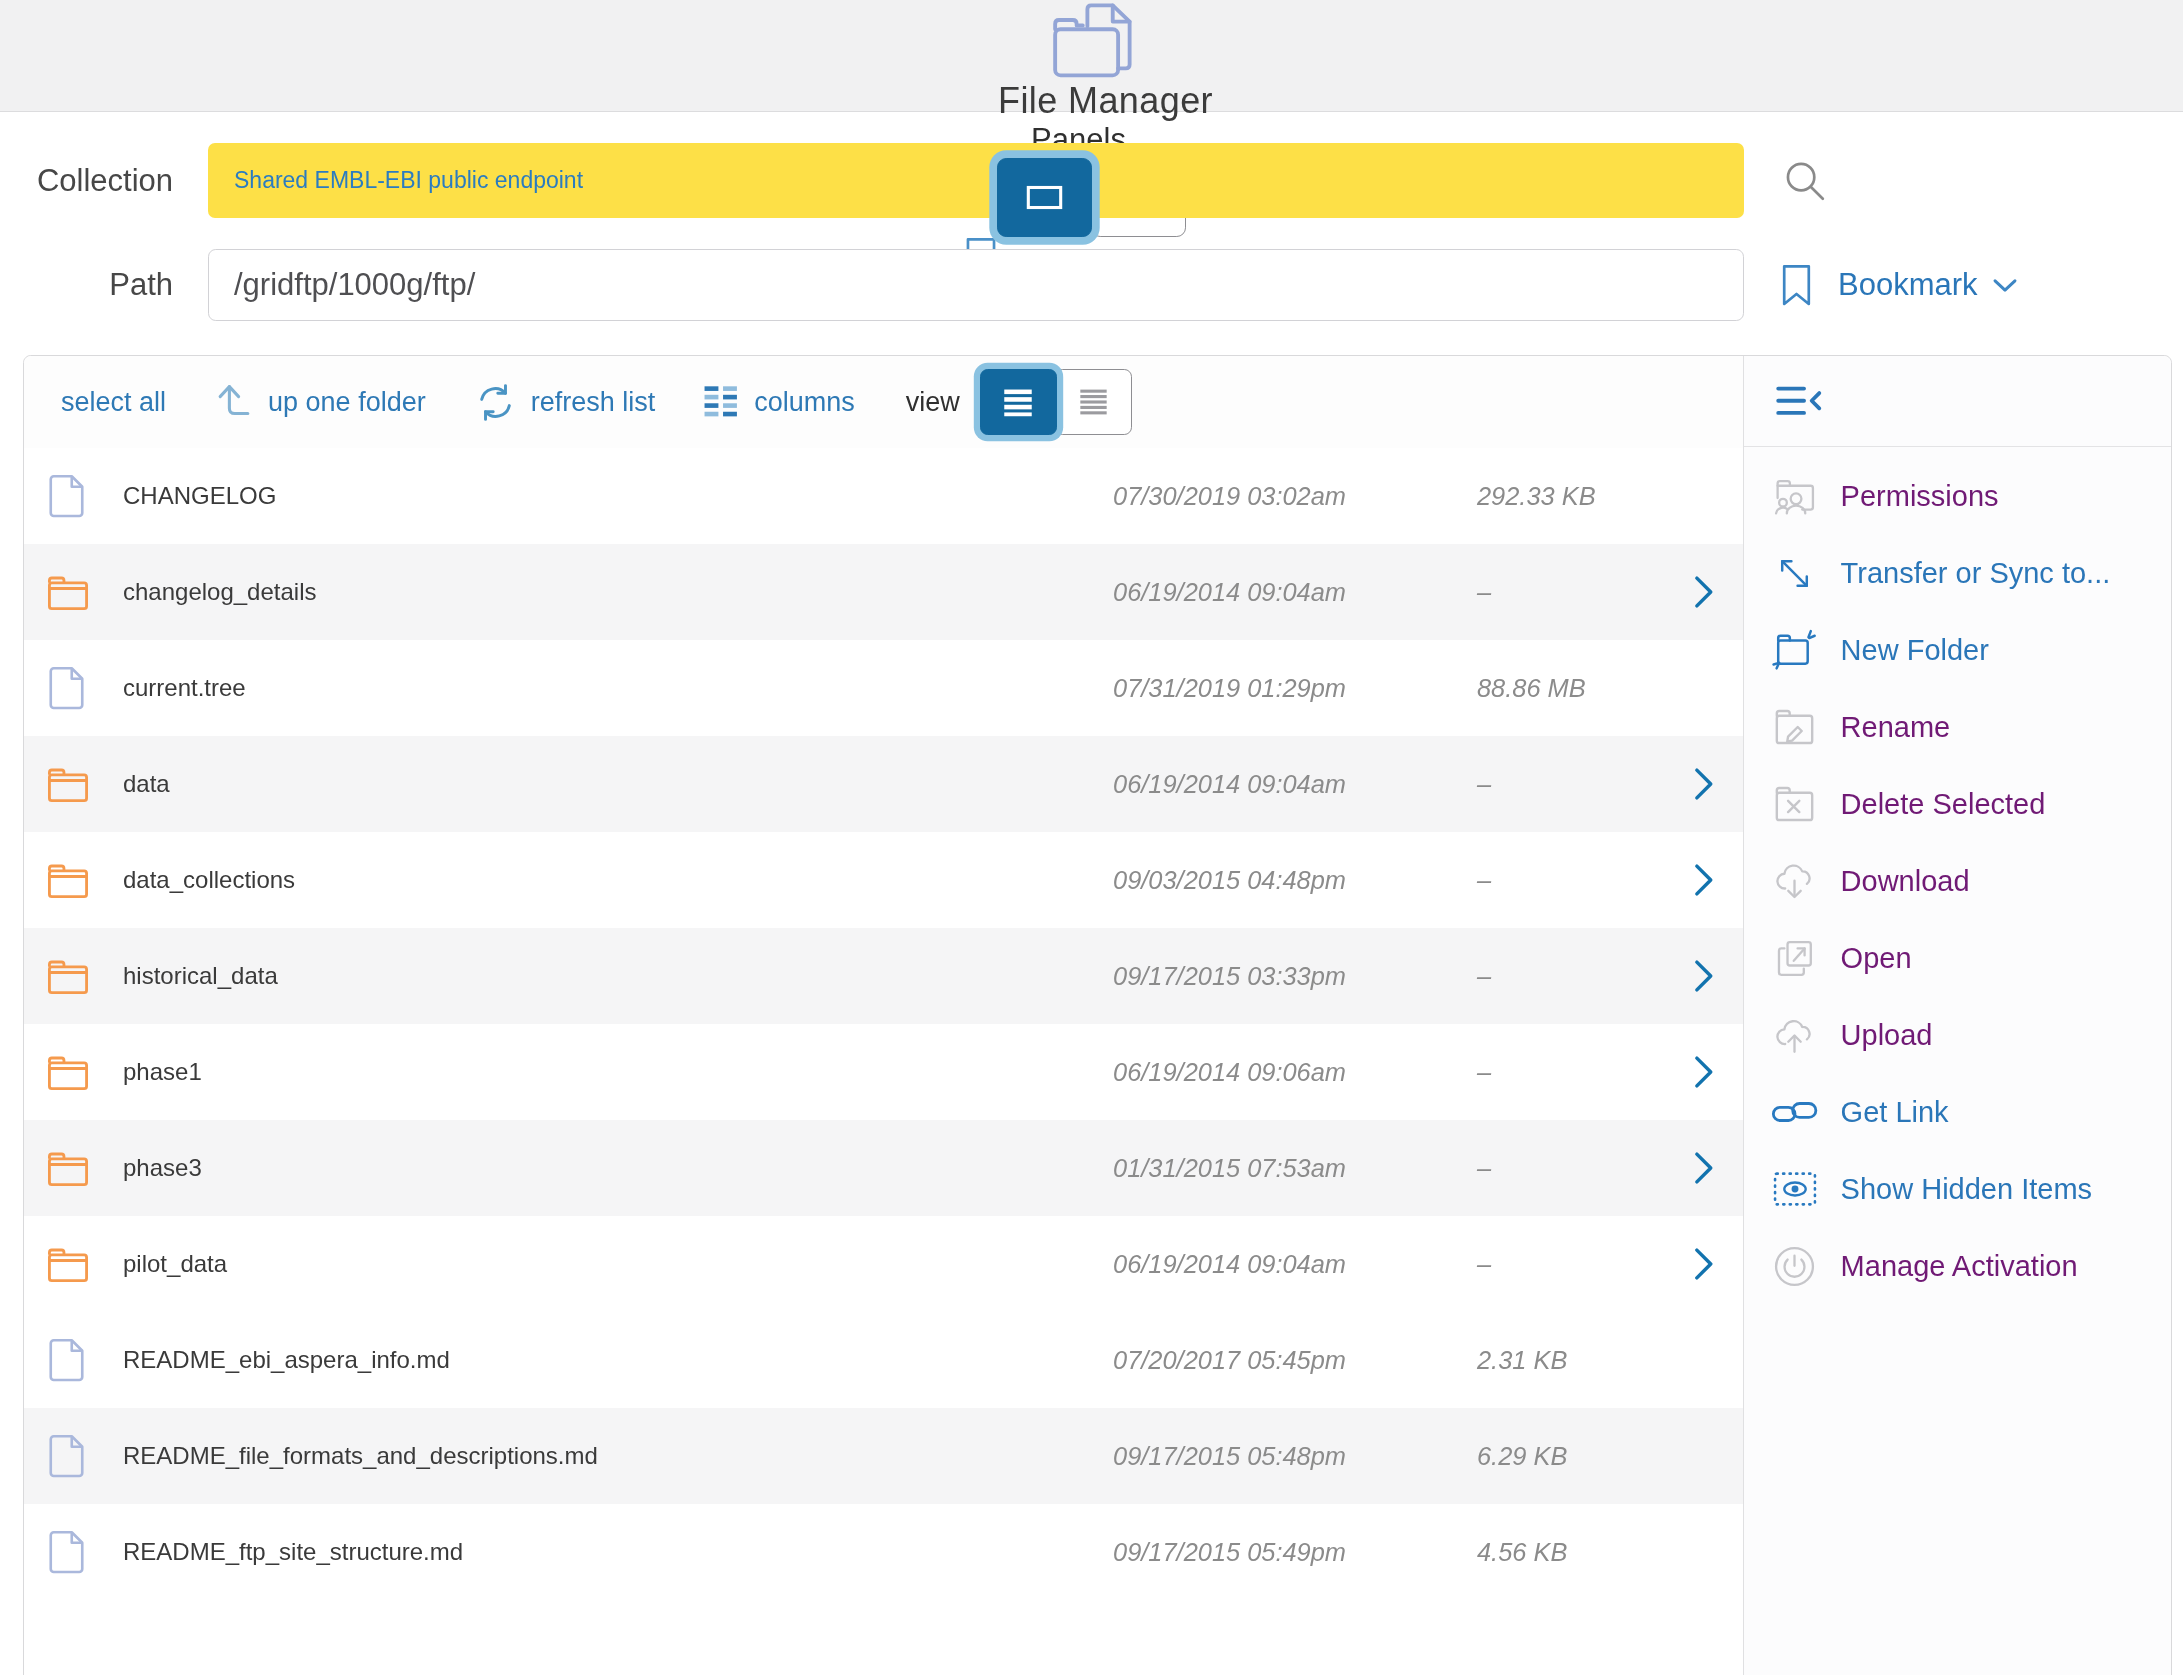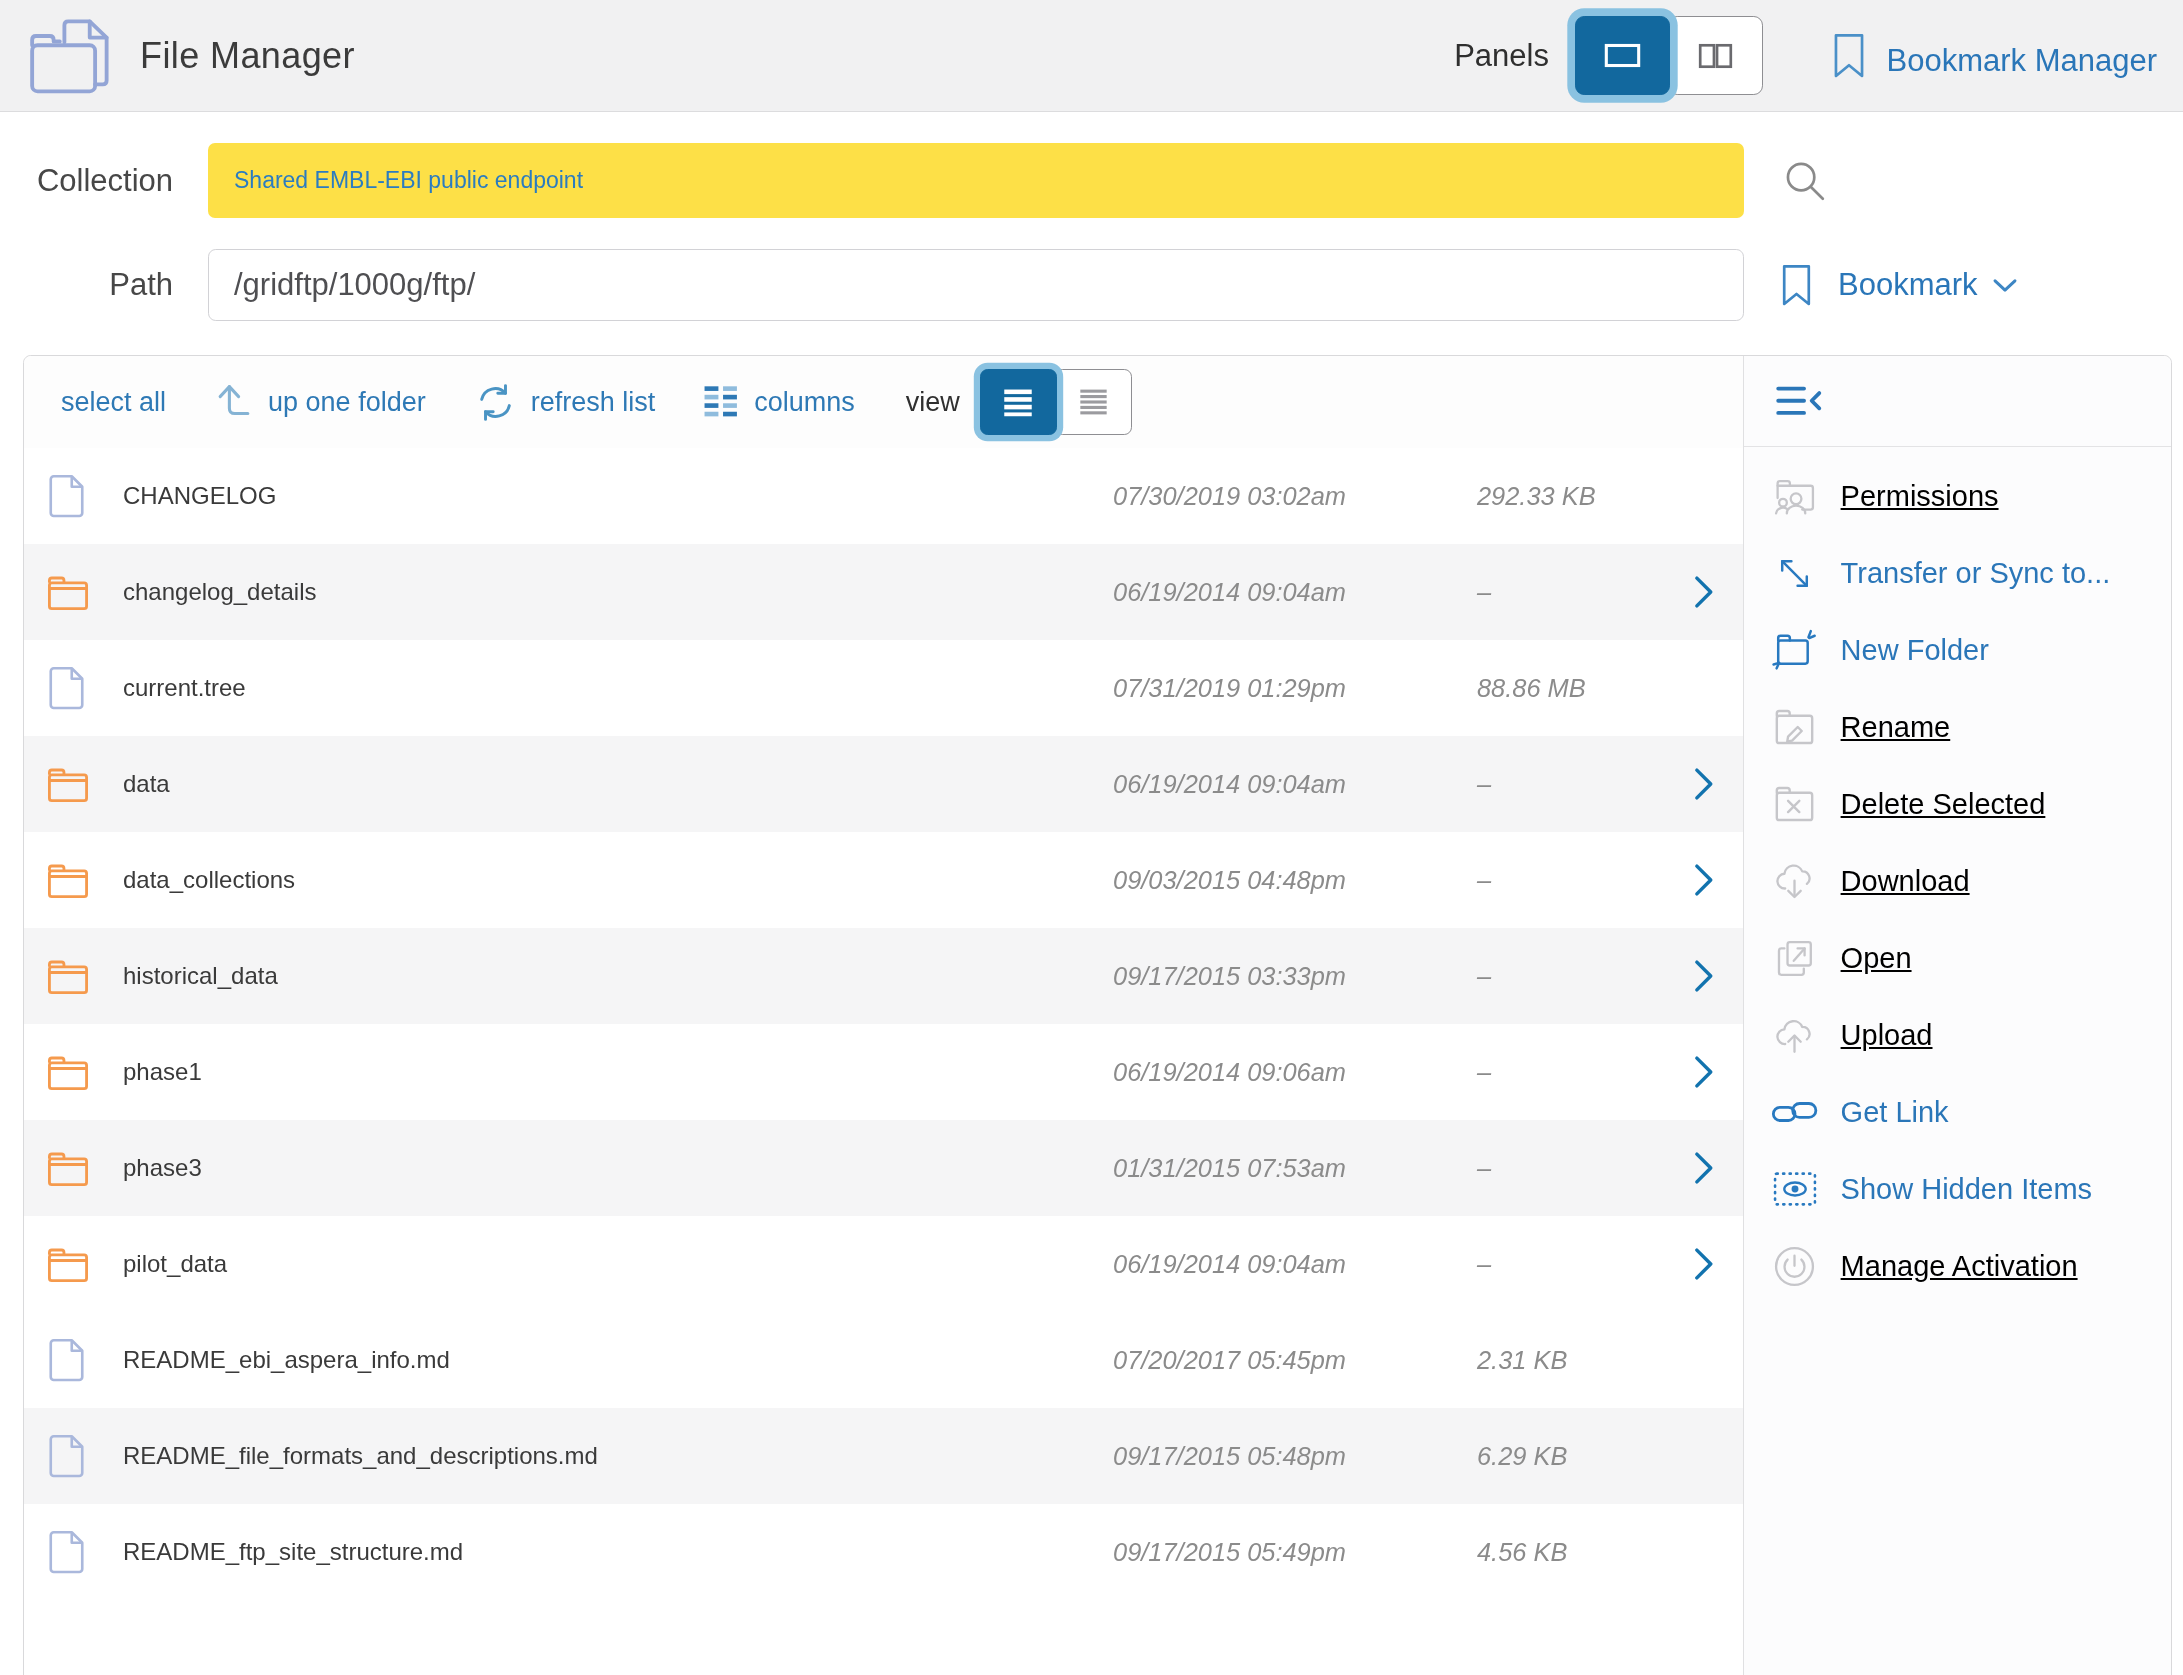--- a/index.html
+++ b/index.html
@@ -1,21 +1,21 @@
 <!DOCTYPE html>
 <html style="font-size:12.3px"><head>
 <meta charset="utf-8">
 <style>
   * { margin:0; padding:0; box-sizing:border-box; }
   html,body { width:2183px; height:1676px; background:#ffffff;
     font-family:"Liberation Sans", sans-serif; overflow:hidden; }
 
   
   .app-header { height:112px; background:#f1f1f2; border-bottom:1.5px solid #dcdcde;
-    display:flex; align-items:center; padding:0 26px; }
+    display:flex; align-items:center; padding:0 26px;flex-direction:column; }
   .app-title { font-size:36px; color:#3b3b3b; margin-left:28px; letter-spacing:0.4px; }
   .header-spacer { flex:1; }
   .panels-label { font-size:31px; color:#2f2f2f; margin-right:26px; }
   .toggle-group { display:flex; align-items:center; }
   .toggle-btn { width:95px; height:79px; border-radius:9.2px; display:flex;
     align-items:center; justify-content:center; background:#fff; border:1.5px solid #8e8e92; }
   .toggle-btn.active { background:#12689e; border-color:#12689e;
     box-shadow:0 0 0 7.7px #8ac2e1; position:relative; z-index:2; }
   .toggle-btn + .toggle-btn { margin-left:-1.5px; }
   .bm-manager { display:flex; align-items:flex-end; margin-left:69px; cursor:pointer; }
@@ -68,21 +68,21 @@
   .sidebar { width:428px; flex:none; border-left:1.5px solid #e0e0e2; background:#fcfcfd;
     border-radius:0 7.7px 7.7px 0; display:flex; flex-direction:column; }
   .side-head { height:91px; flex:none; border-bottom:1.5px solid #e3e3e5;
     display:flex; align-items:center; padding-left:31px; }
   .side-menu { padding-top:10.8px; }
   .side-item { height:77px; display:flex; align-items:center; padding-left:26px;
     color:#2a76b8; cursor:pointer; }
   .side-item .sicon { width:49px; flex:none; display:flex; justify-content:center;
     margin-right:21.6px; color:#2879c0; }
   .side-item .slab { font-size:29px; white-space:nowrap; }
-  .side-item.disabled { color:#000000; cursor:default;text-decoration:underline; }
+  .side-item.disabled { color:#701a75; cursor:default; }
   .side-item.disabled .sicon { color:#c6c6ca; }
 
   svg { display:block; }
 </style>
 </head>
 <body>
 
 <div class="app-header">
   <span>
     <svg width="86" height="80" viewBox="0 0 112 104" fill="none" stroke="#93a5d6" stroke-width="5" stroke-linejoin="round" stroke-linecap="round">

